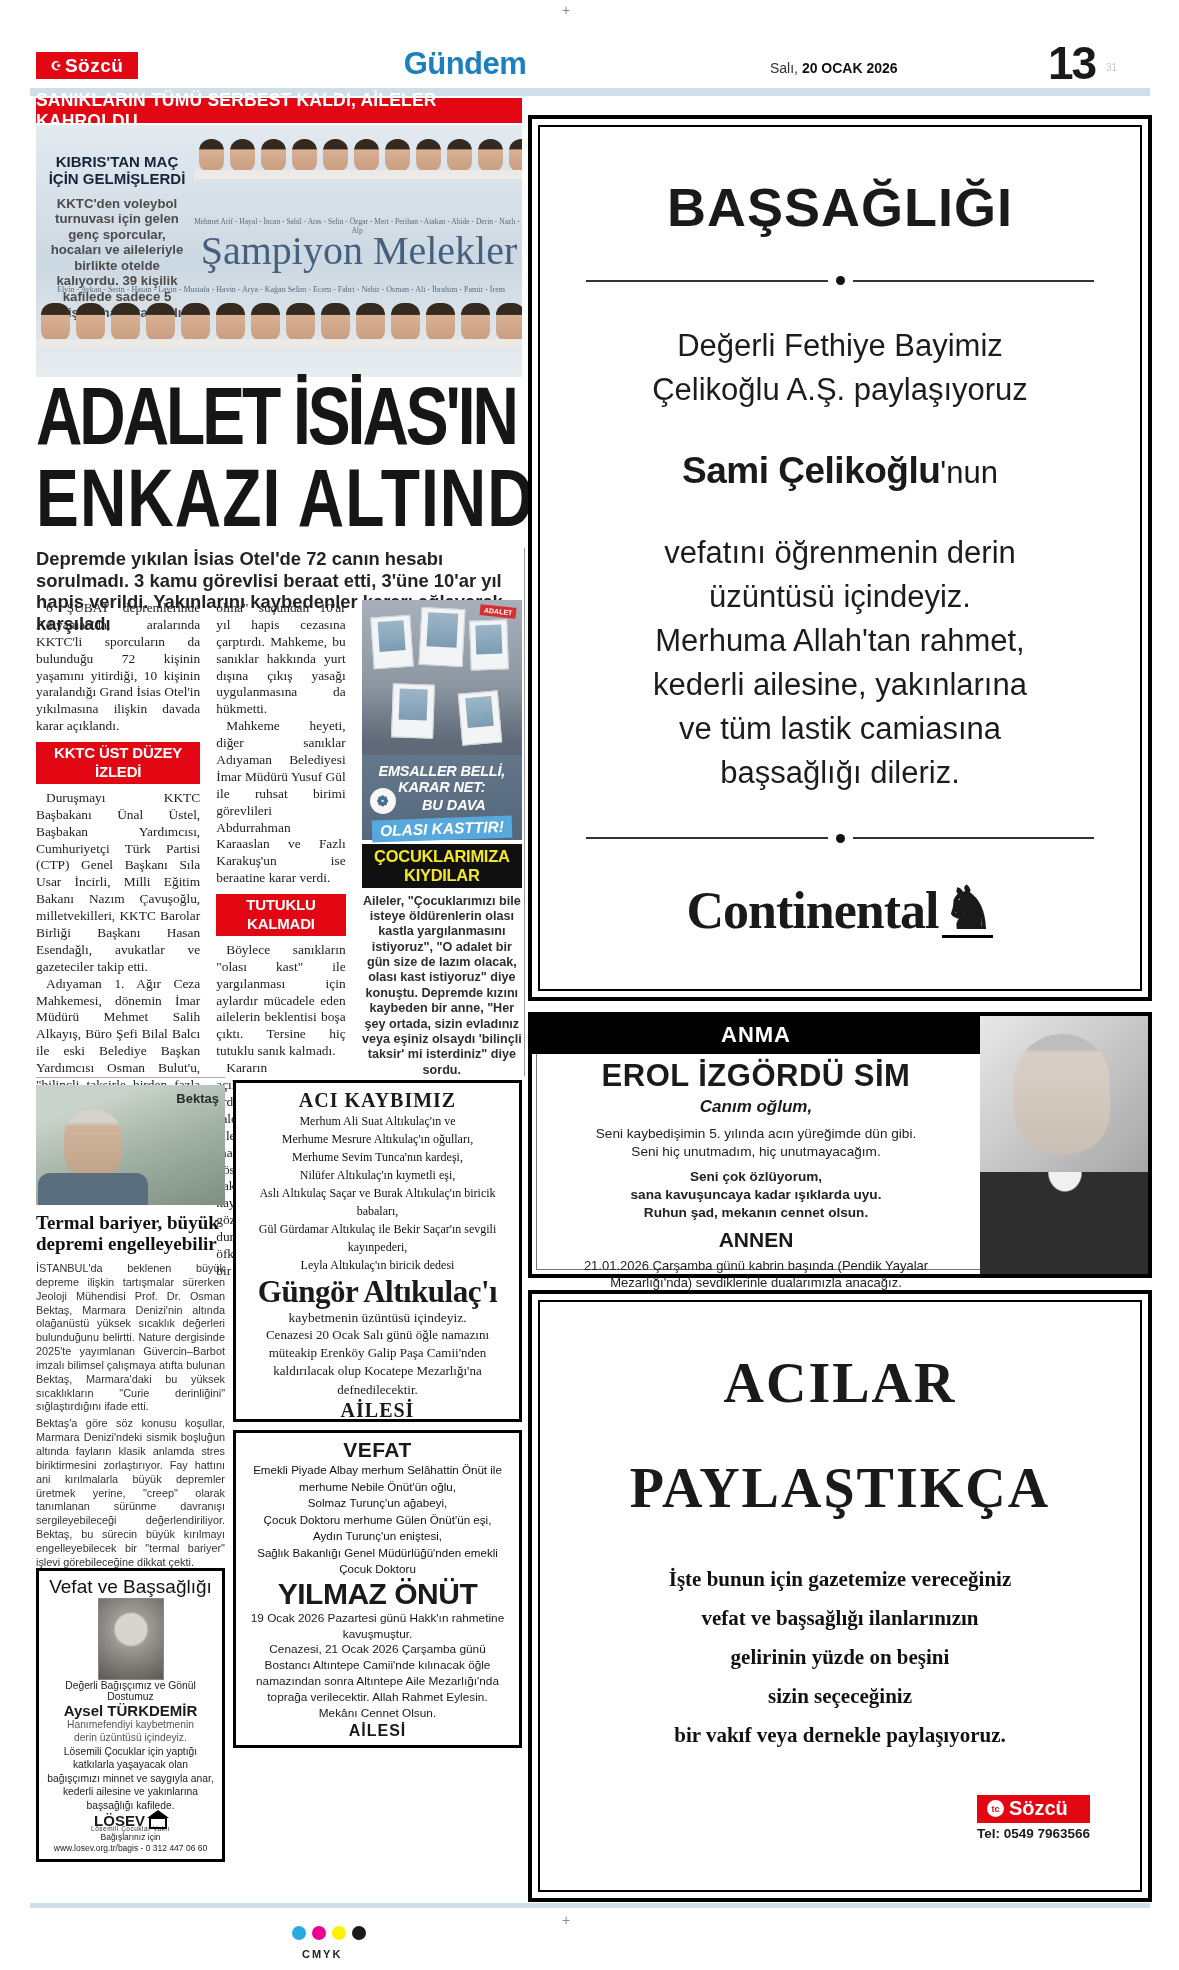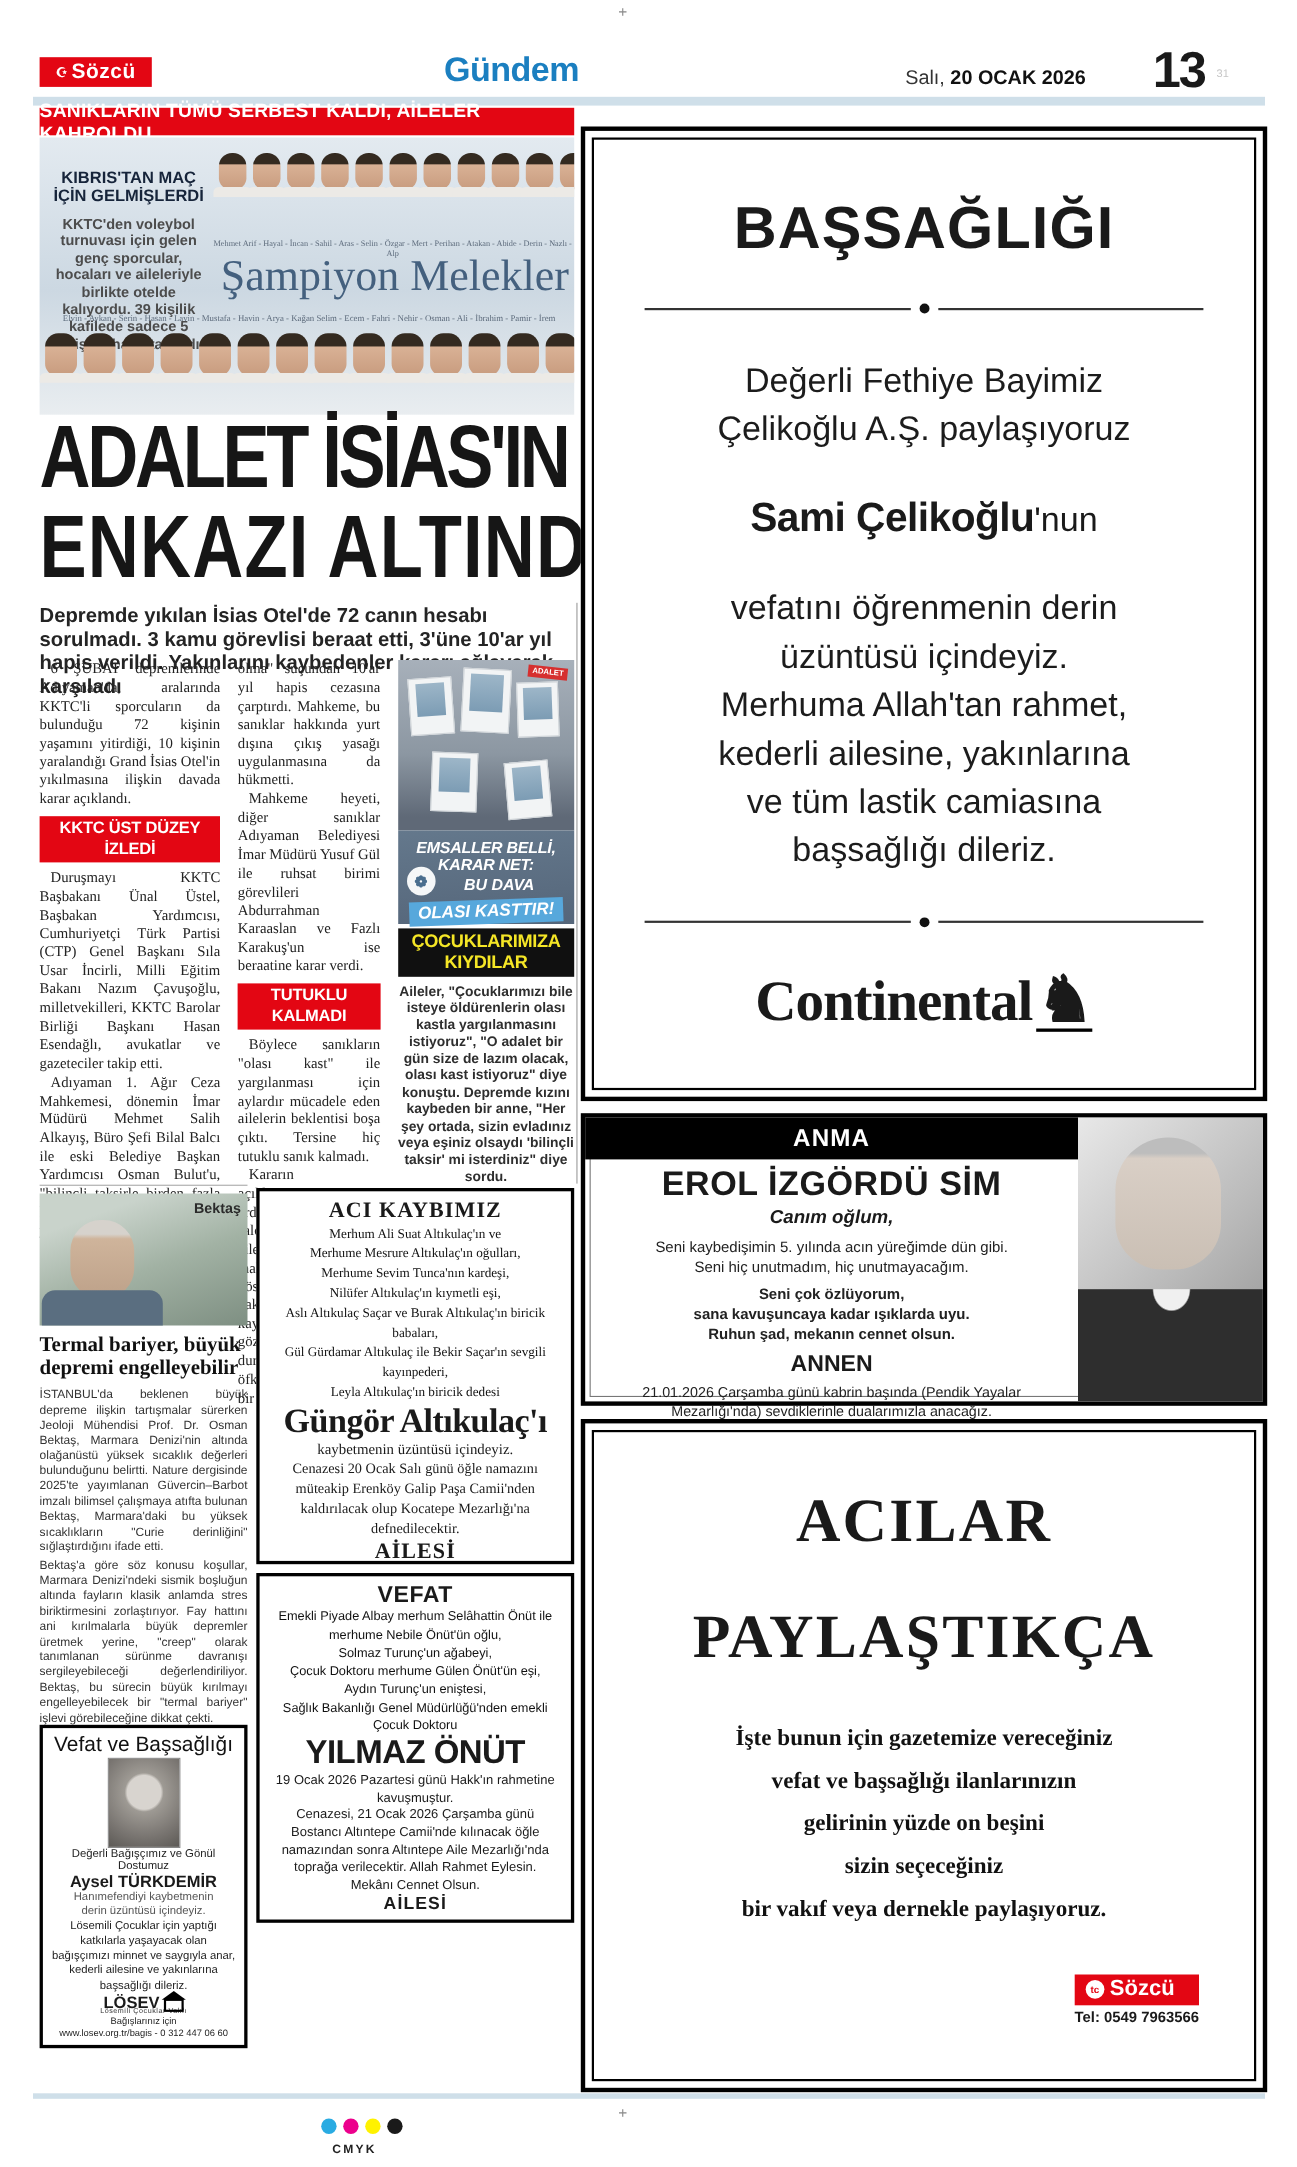--- a/index.html
+++ b/index.html
@@ -13,21 +13,21 @@
 
   
   #crop-top{left:562px;top:2px;color:#8a8a8a;font-size:14px;}
   #crop-bottom{left:562px;top:1912px;color:#8a8a8a;font-size:14px;}
   #print-mark-31{left:1106px;top:62px;color:#c6c6c6;font-size:10px;}
   #masthead{left:36px;top:52px;width:102px;height:27px;background:var(--accent-red);color:#fff;
     display:flex;align-items:center;justify-content:center;font-weight:bold;font-size:19px;letter-spacing:.5px;}
   #masthead .crescent{font-size:12px;margin-right:3px;}
   #section-title{left:0;top:46px;width:930px;text-align:center;color:var(--section-blue);
     font-size:31px;font-weight:bold;letter-spacing:-.5px;}
-  #dateline{left:770px;top:60px;width:270px;text-align:center;font-size:18px;color:#333;}
+  #dateline{left:770px;top:60px;width:270px;text-align:left;font-size:14px;color:#333;}
   #dateline b{color:#111;}
   #page-number{left:1048px;top:36px;font-size:46px;font-weight:bold;letter-spacing:-2px;}
   #header-rule{left:30px;top:88px;width:1120px;height:8px;background:var(--rule-blue);}
 
   
   #red-banner{left:36px;top:98px;width:486px;height:25px;background:var(--accent-red);color:#fff;
     display:flex;align-items:center;justify-content:center;font-weight:bold;font-size:17.5px;letter-spacing:.2px;}
   #main-photo{left:36px;top:125px;width:486px;height:252px;overflow:hidden;
     background:linear-gradient(180deg,#e3eaf0,#ccd8e2 55%,#e9edf0);}
   #kicker{position:absolute;left:6px;top:28px;width:150px;text-align:center;}
@@ -419,21 +419,21 @@
 
 <div id="losev">
   <div id="losev-title">Vefat ve Başsağlığı</div>
   <div id="losev-photo"></div>
   <div id="losev-intro">Değerli Bağışçımız ve Gönül Dostumuz</div>
   <div id="losev-name">Aysel TÜRKDEMİR</div>
   <div id="losev-grief">
     <div>Hanımefendiyi kaybetmenin</div>
     <div>derin üzüntüsü içindeyiz.</div>
   </div>
-  <div id="losev-body">Lösemili Çocuklar için yaptığı katkılarla yaşayacak olan bağışçımızı minnet ve saygıyla anar, kederli ailesine ve yakınlarına başsağlığı dileriz.</div>
+  <div id="losev-body">Lösemili Çocuklar için yaptığı katkılarla yaşayacak olan bağışçımızı minnet ve saygıyla anar, kederli ailesine ve yakınlarına başsağlığı kafilede.</div>
   <div id="losev-logo">
     <span>LÖSEV</span>
     <span class="house"></span>
   </div>
   <div id="losev-sub">Lösemili Çocuklar Vakfı</div>
   <div id="losev-footer">
     <div>Bağışlarınız için</div>
     <div>www.losev.org.tr/bagis - 0 312 447 06 60</div>
   </div>
 </div>

